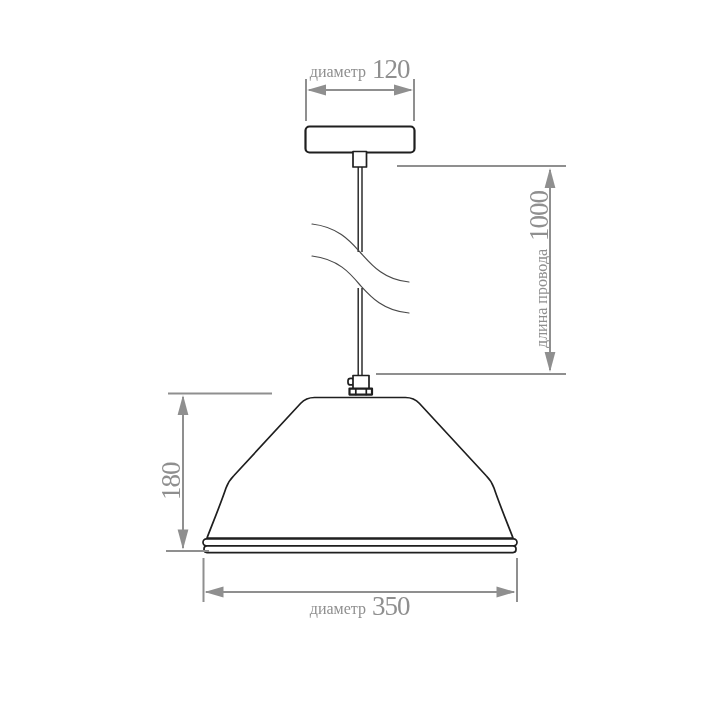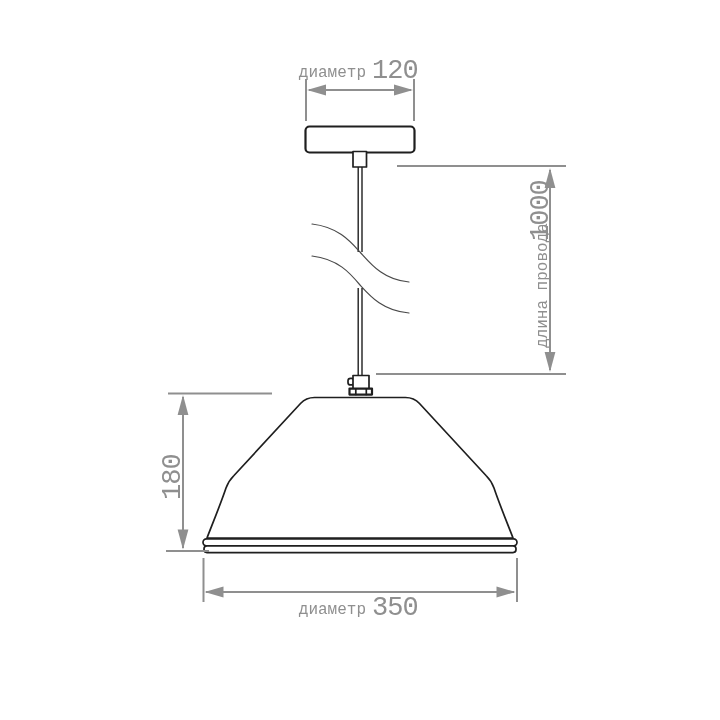--- a/index.html
+++ b/index.html
@@ -1,17 +1,17 @@
 <!DOCTYPE html>
 <html style="--dim: #8f8f8f; --ink: #1f1f1f; --brk: #4a4a4a; --bg: #ffffff;"><head>
 <meta charset="utf-8">
 <style>
   html,body{margin:0;padding:0;background:#fff}
   .stage{position:relative;width:631px;height:720px;background:var(--bg,#ffffff);
-         font-family:Liberation Mono, monospace;overflow:hidden}
+         font-family:Liberation Serif, serif;overflow:hidden}
   svg{display:block}
   
   .ol   {stroke:var(--ink,#1f1f1f);fill:none;stroke-width:1.7;stroke-linejoin:round;stroke-linecap:round}
   .ol-f {stroke:var(--ink,#1f1f1f);fill:#ffffff;stroke-width:1.7;stroke-linejoin:round}
   .thick{stroke-width:2.2}
   .cord {stroke:var(--ink,#1f1f1f);stroke-width:1.4;fill:none}
   .brk  {stroke:var(--brk,#4a4a4a);stroke-width:1.2;fill:none;stroke-linecap:round}
   
   .dl{stroke:var(--dim,#8f8f8f);stroke-width:2;fill:none}
   .da{fill:var(--dim,#8f8f8f);stroke:none}

